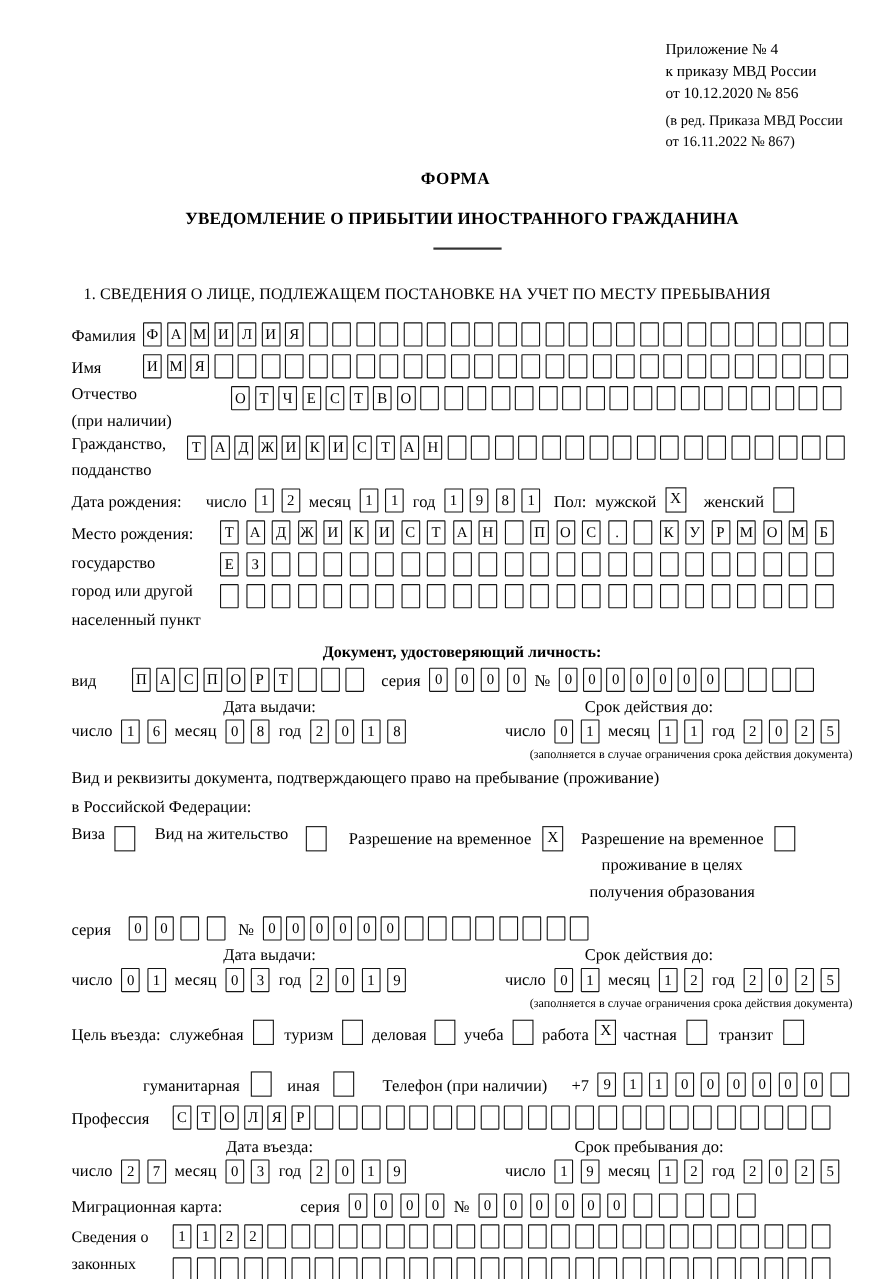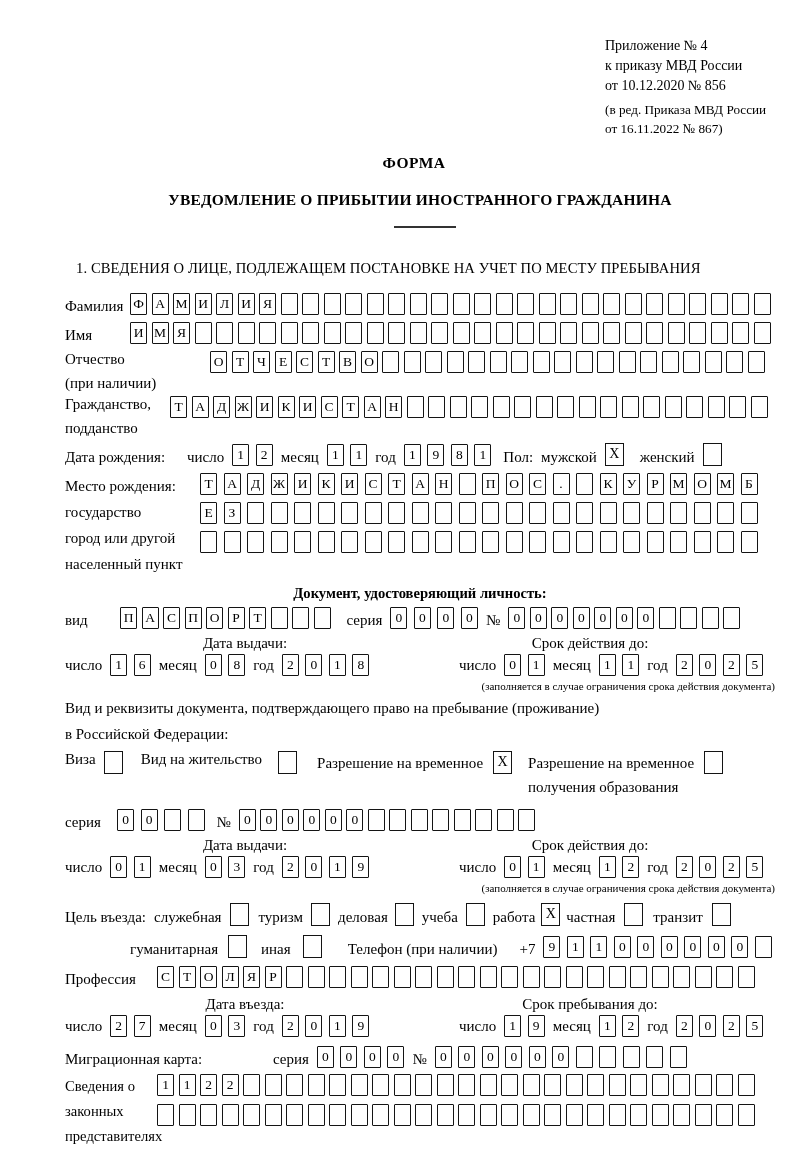--- a/index.html
+++ b/index.html
@@ -19,21 +19,21 @@
   .cell{box-sizing:border-box;display:inline-block;width:17px;height:22px;border:1.6px solid #141414;border-radius:1px;
         text-align:center;font-size:13.5px;line-height:19px;flex:none;}
   .checkbox{box-sizing:border-box;display:inline-block;width:19px;height:23px;border:1.6px solid #141414;
         text-align:center;font-size:14px;line-height:20px;flex:none;}
   .half-l{flex:none;width:360px;display:flex;align-items:center;}
   .half-r{flex:1;display:flex;align-items:center;padding-left:34px;}
   .hdr-l{flex:none;width:360px;text-align:center;}
   .hdr-r{flex:none;width:330px;text-align:center;}
   .note{font-size:11px;text-align:right;margin-top:4px;}
   .mll{margin-left:8px;} .mlr{margin-right:8px;}
-  .cblock{text-align:left;line-height:24px;}
+  .cblock{text-align:center;line-height:24px;}
 </style>
 </head>
 <body>
 
 <div class="page">
 
   <div class="appendix">
     <div>Приложение № 4</div>
     <div>к приказу МВД России</div>
     <div>от 10.12.2020 № 856</div>
@@ -405,20 +405,21 @@
     <span class="mlr">Виза</span>
     <span class="checkbox"></span>
     <span style="margin-left:18px" class="mlr">Вид на жительство</span>
     <span class="checkbox" style="margin-left:8px"></span>
     <span class="cblock" style="margin-left:20px">
       <div>Разрешение на временное</div>
     </span>
     <span class="checkbox" style="margin-left:10px">X</span>
     <span class="cblock" style="margin-left:16px">
       <div>Разрешение на временное</div>
+      <div>проживание в целях</div>
       <div>получения образования</div>
     </span>
     <span class="checkbox" style="margin-left:10px"></span>
   </div>
 
   <div class="row" style="margin-top:10px">
     <span class="lab" style="width:52px">серия</span>
     <span class="cells wide">
         <span class="cell">0</span>
         <span class="cell">0</span>
@@ -503,21 +504,21 @@
     <span style="margin-left:8px">учеба</span>
     <span class="checkbox" style="margin-left:8px"></span>
     <span style="margin-left:8px">работа</span>
     <span class="checkbox" style="margin-left:6px">X</span>
     <span style="margin-left:6px">частная</span>
     <span class="checkbox" style="margin-left:9px"></span>
     <span style="margin-left:10px">транзит</span>
     <span class="checkbox" style="margin-left:9px"></span>
   </div>
 
-  <div class="row" style="margin-top:9px">
+  <div class="row" style="margin-top:24px">
     <span style="margin-left:65px">гуманитарная</span>
     <span class="checkbox" style="margin-left:10px"></span>
     <span style="margin-left:14px">иная</span>
     <span class="checkbox" style="margin-left:12px"></span>
     <span style="margin-left:26px">Телефон (при наличии)</span>
     <span style="margin-left:22px" class="mlr">+7</span>
     <span class="cells wide">
         <span class="cell">9</span>
         <span class="cell">1</span>
         <span class="cell">1</span>

